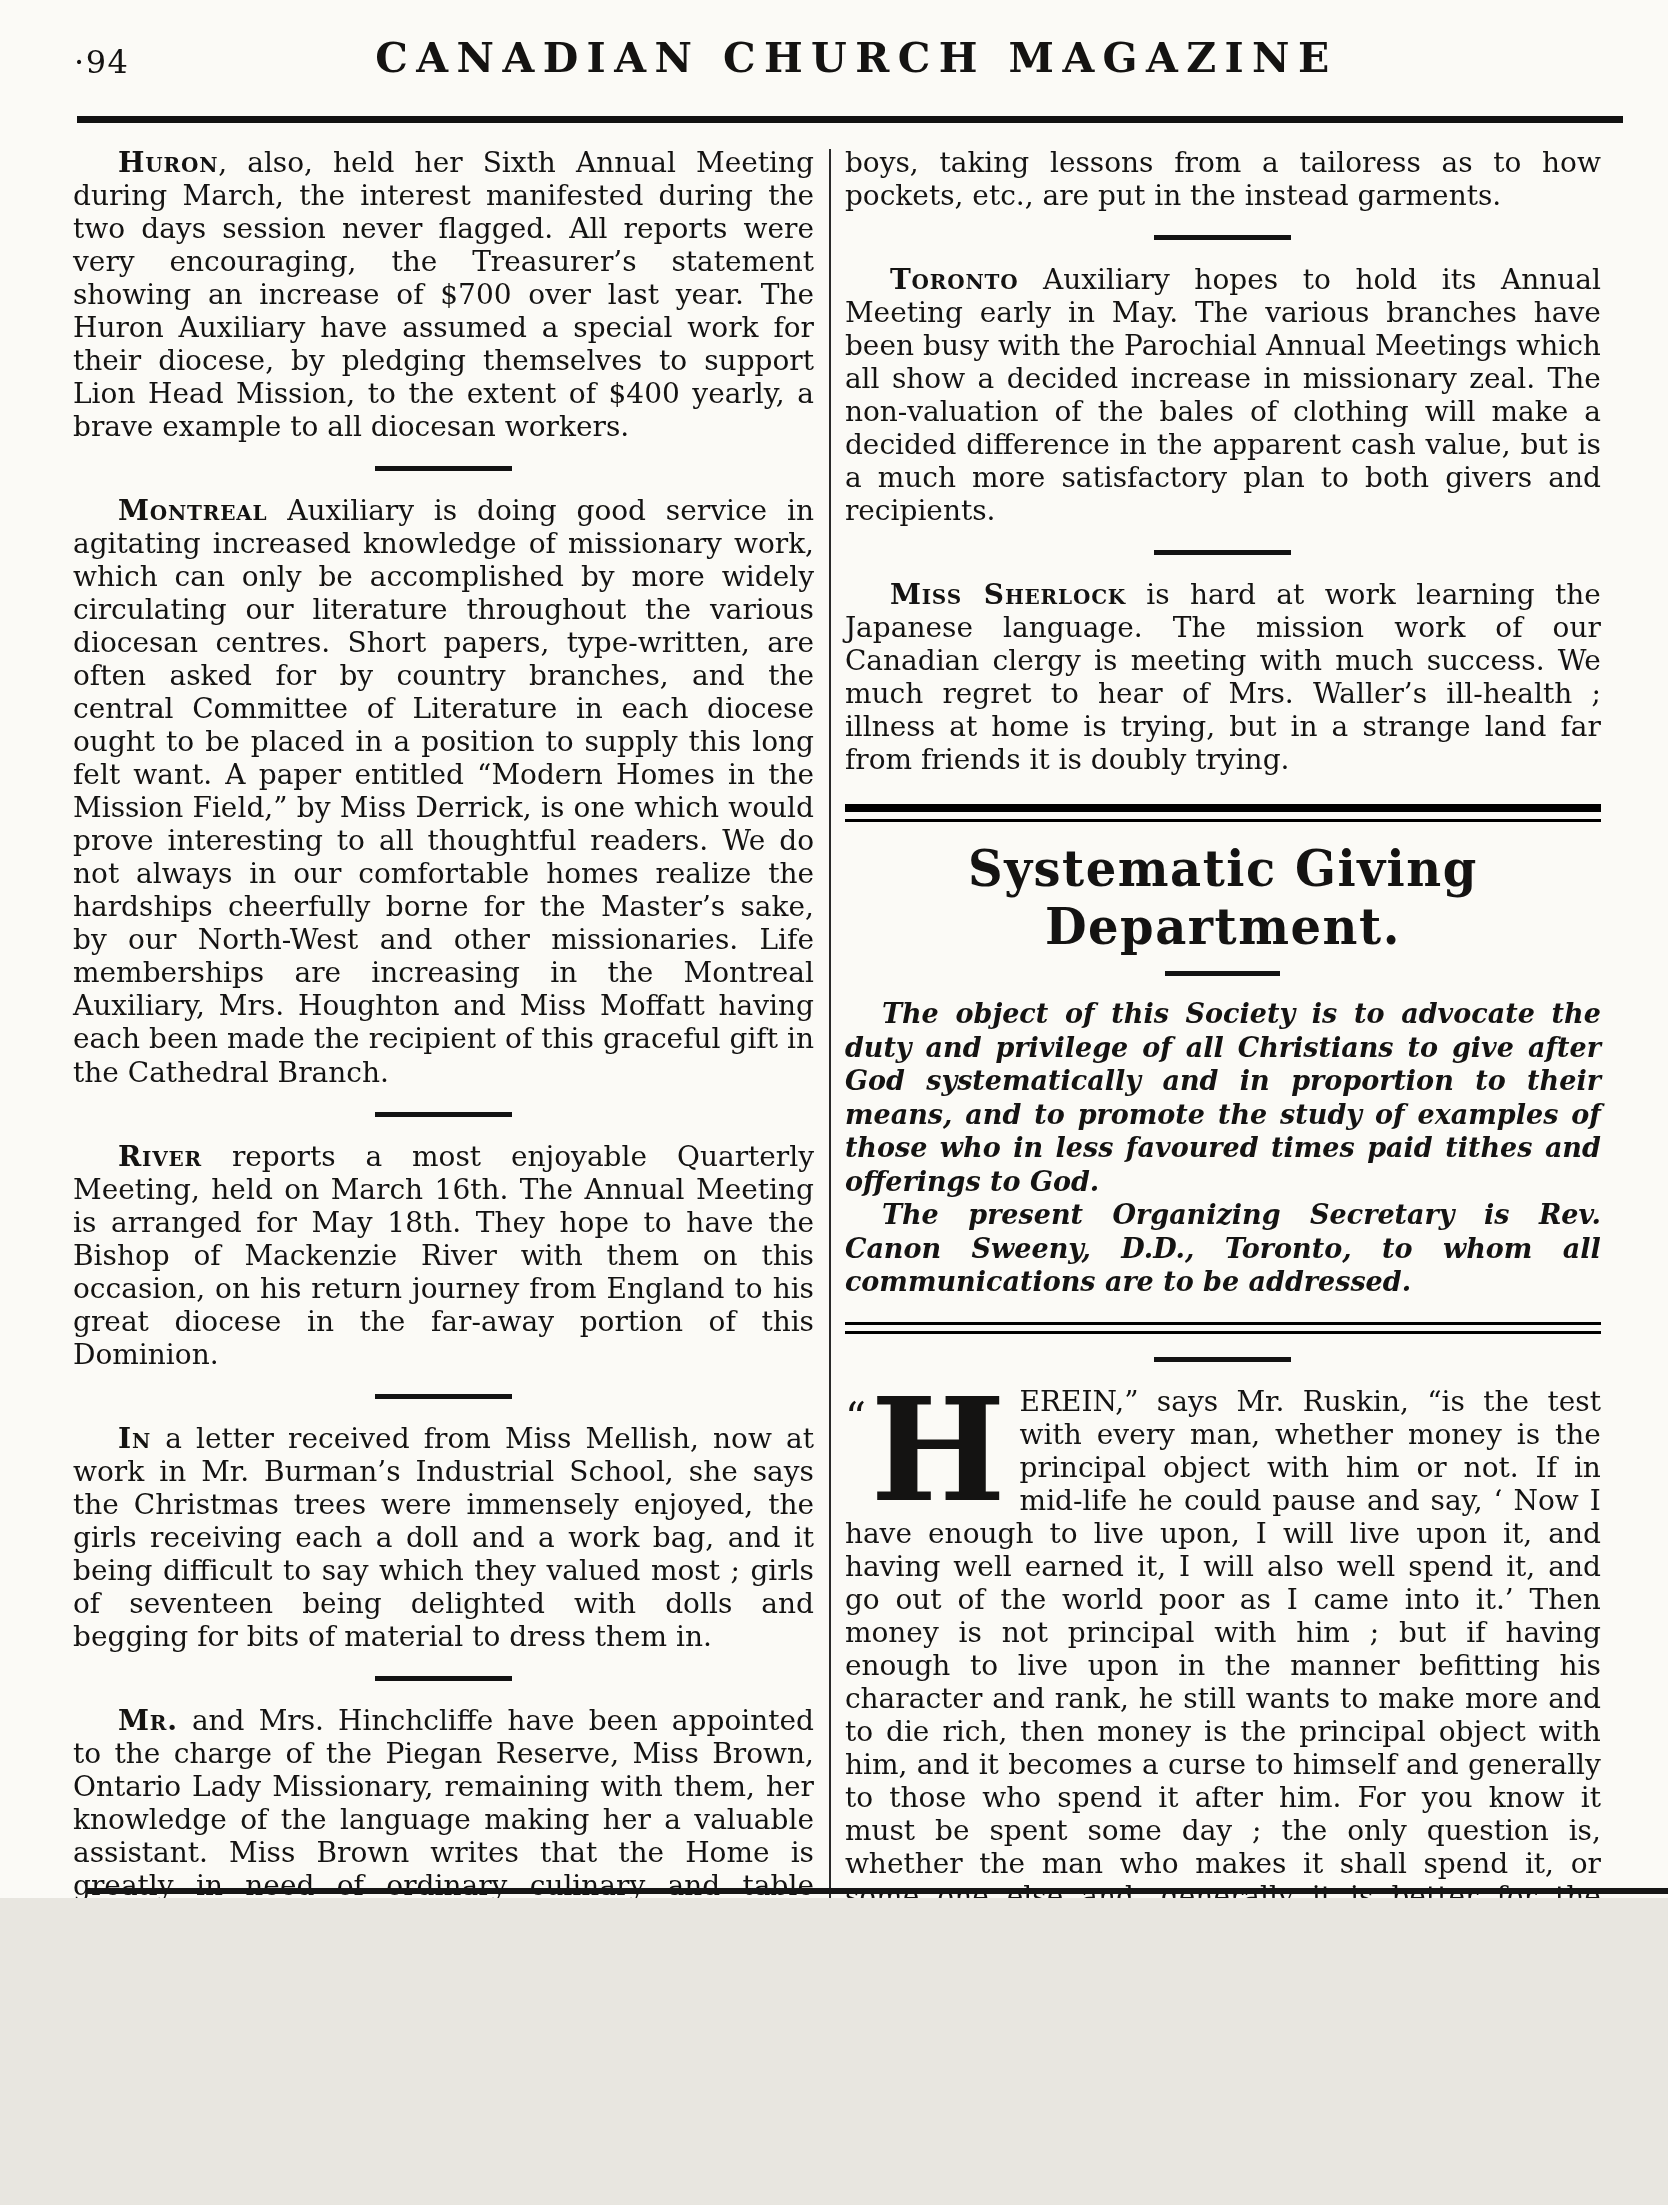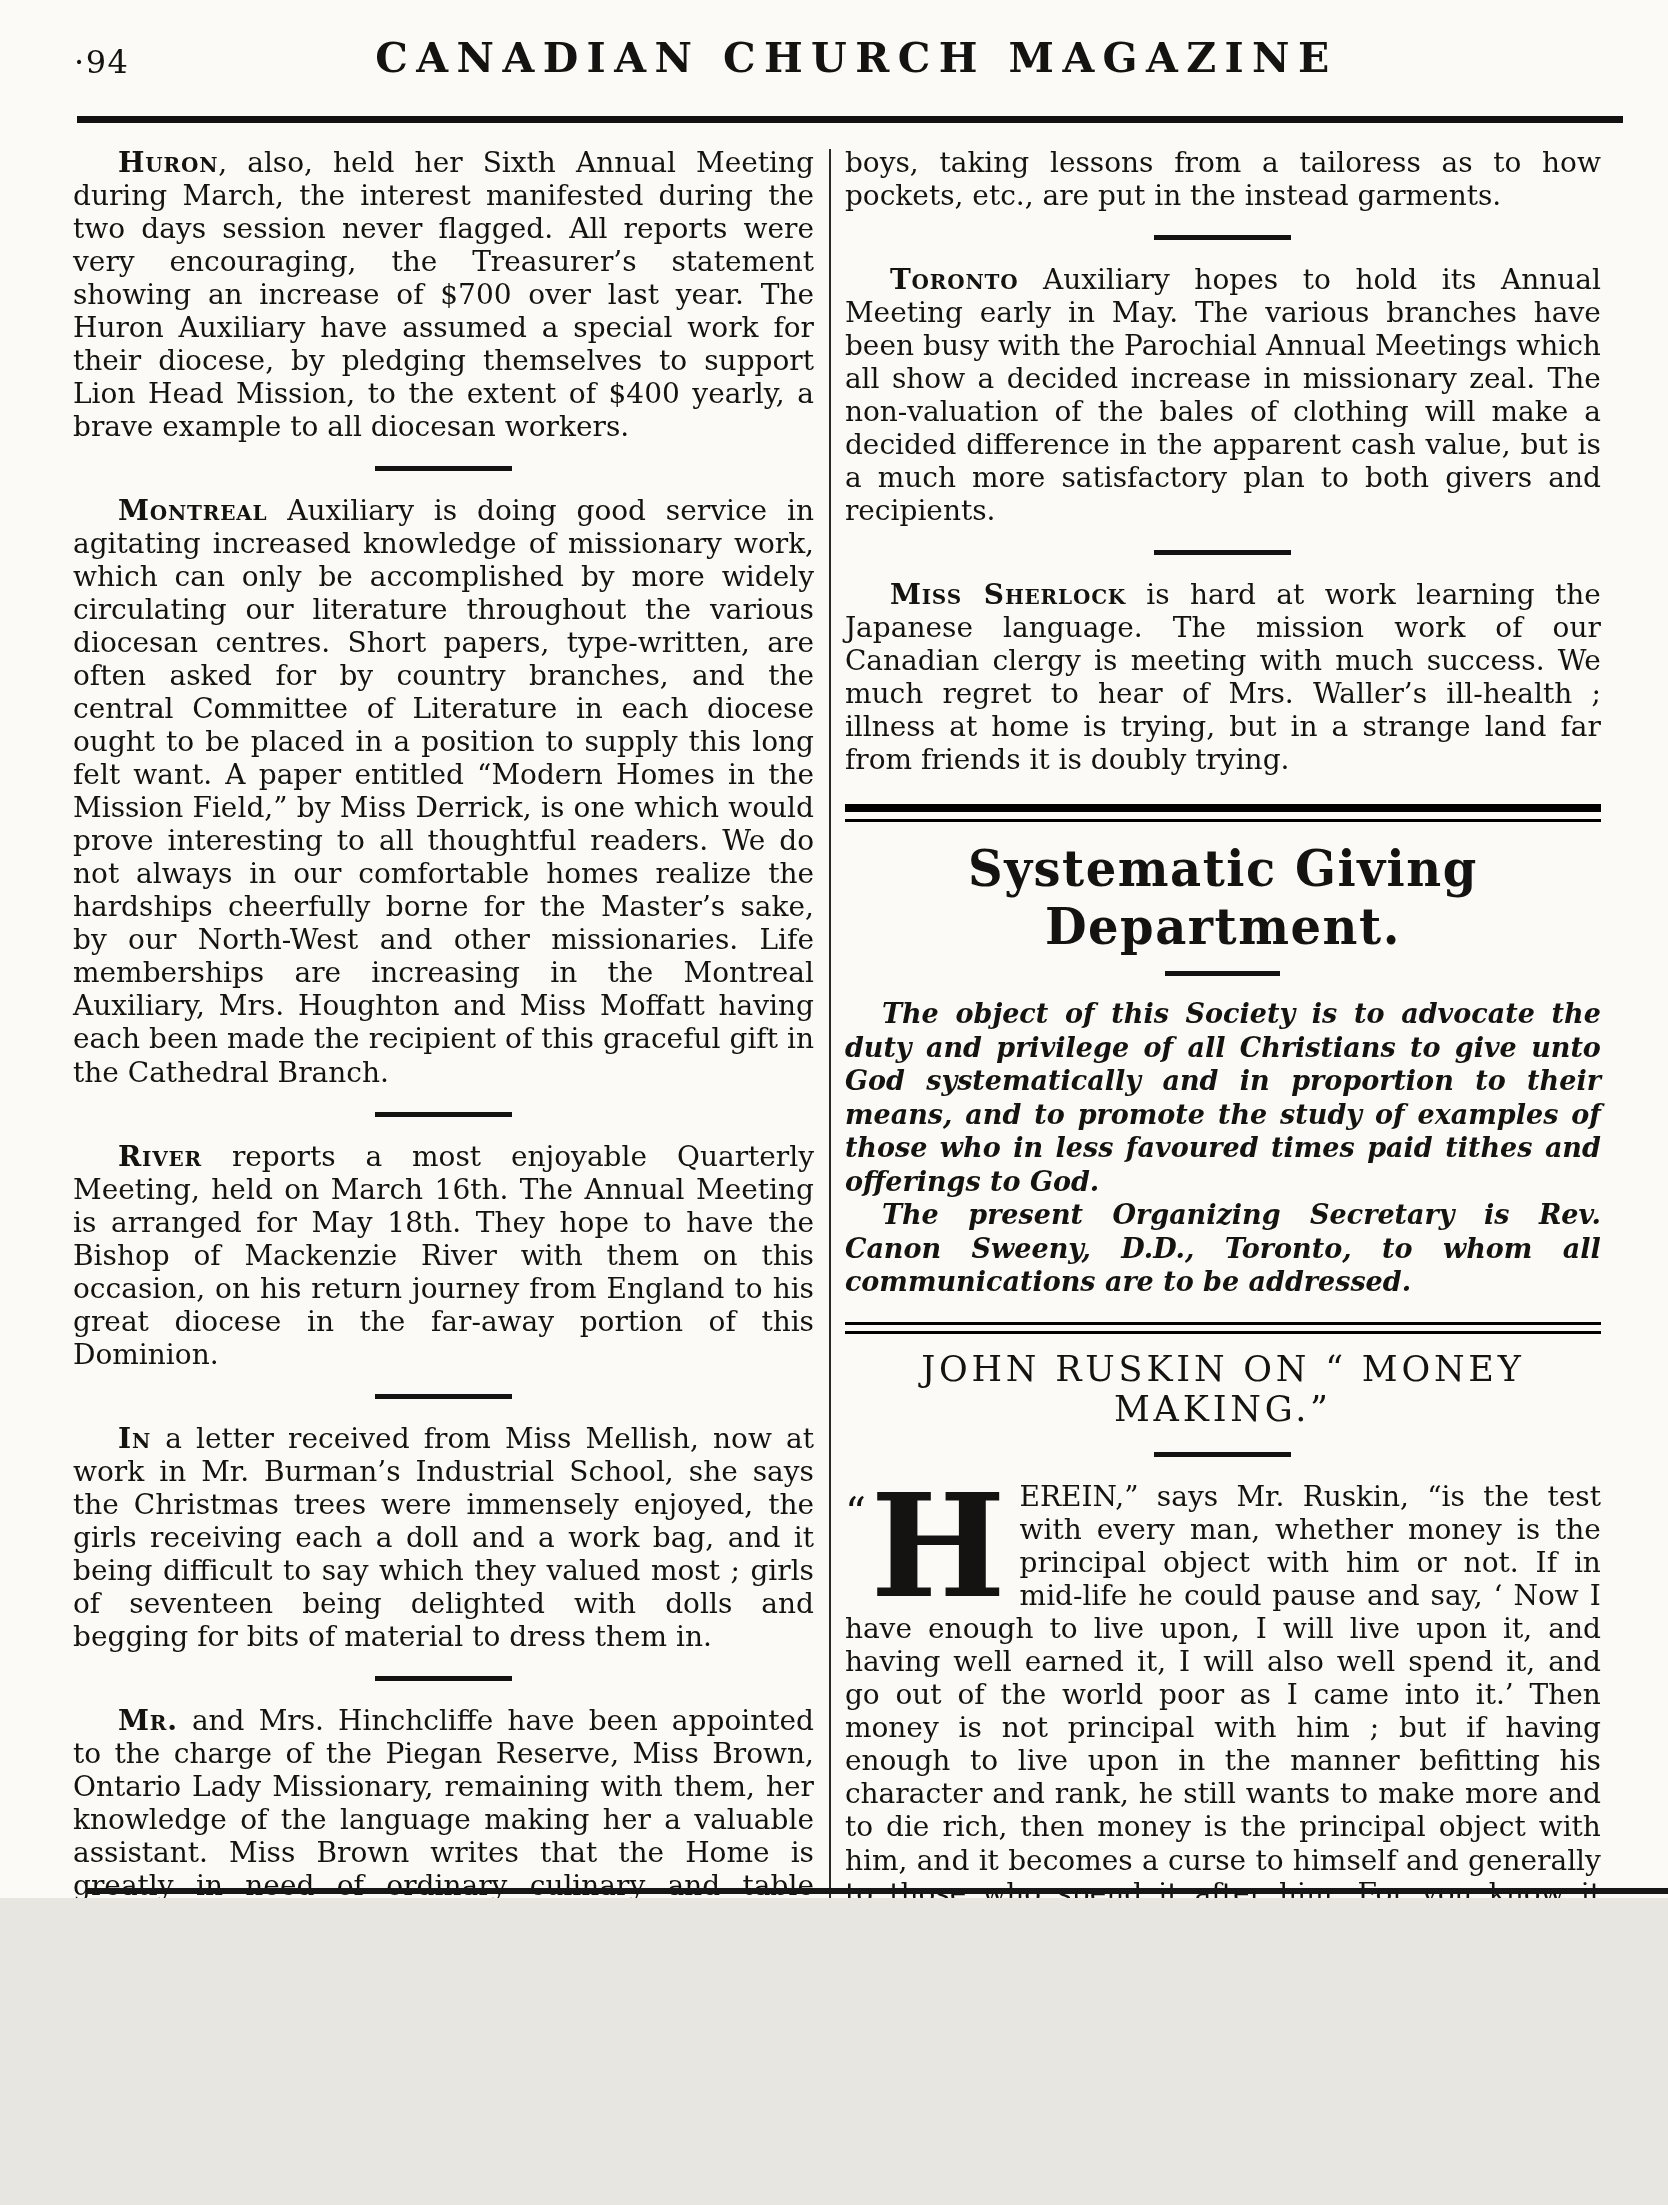--- a/index.html
+++ b/index.html
@@ -64,25 +64,24 @@
     <div class="col right">
       <p>boys, taking lessons from a tailoress as to how pockets, etc., are put in the instead garments.</p>
       <div class="sep"></div>
       <p class="indent"><span class="lead">Toronto</span><span> Auxiliary hopes to hold its Annual Meeting early in May.  The various branches have been busy with the Parochial Annual Meetings which all show a decided increase in missionary zeal.  The non-valuation of the bales of clothing will make a decided difference in the apparent cash value, but is a much more satisfactory plan to both givers and recipients.</span></p>
       <div class="sep"></div>
       <p class="indent"><span class="lead">Miss Sherlock</span><span> is hard at work learning the Japanese language.  The mission work of our Canadian clergy is meeting with much success. We much regret to hear of Mrs. Waller’s ill-health ;  illness at home is trying, but in a strange land far from friends it is doubly trying.</span></p>
 
       <div class="rule-heavy"></div>
       <h2 class="dept-title">Systematic Giving Department.</h2>
       <div class="sep small"></div>
-      <p class="dept-note indent">The object of this Society is to advocate the duty and privilege of all Christians to give unto God systematically and in proportion to their means, and to promote the study of examples of those who in less favoured times paid tithes and offerings to God.</p>
+      <p class="dept-note indent">The object of this Society is to advocate the duty and privilege of all Christians to give after God systematically and in proportion to their means, and to promote the study of examples of those who in less favoured times paid tithes and offerings to God.</p>
       <p class="dept-note indent">The present Organizing Secretary is Rev. Canon Sweeny, D.D., Toronto, to whom all communications are to be addressed.</p>
 
       <div class="rule-light"></div>
-      <h3 class="article-title">JOHN RUSKIN ON “ MONEY MAKING.”</h3>
       <div class="sep"></div>
 
       <p>
         <span class="dropcap-wrap">
             <span class="dc-quote">“</span>
             <span class="dropcap">H</span>
           </span><span>EREIN,” says Mr. Ruskin, “is the test with every man, whether money is the principal object with him or not.  If in mid-life he could pause and say, ‘ Now I have enough to live upon, I will live upon it, and having well earned it, I will also well spend it, and go out of the world poor as I came into it.’  Then money is not principal with him ; but if having enough to live upon in the manner befitting his character and rank, he still wants to make more and to die rich, then money is the principal object with him, and it becomes a curse to himself and generally to those who spend it after him.  For you know it must be spent some day ; the only question is, whether the man who makes it shall spend it, or some one else and, generally it is better for the maker to spend it for he will know best its value and use.  This is the true law of life.”  How true is all this, and how often have we seen the truth illustrated in our experience ;  patrimonies squandered, the accumulated hoardings of generations misused and God’s gifts turned into a course instead of a blessing.</span>
       </p>
 
     </div>

